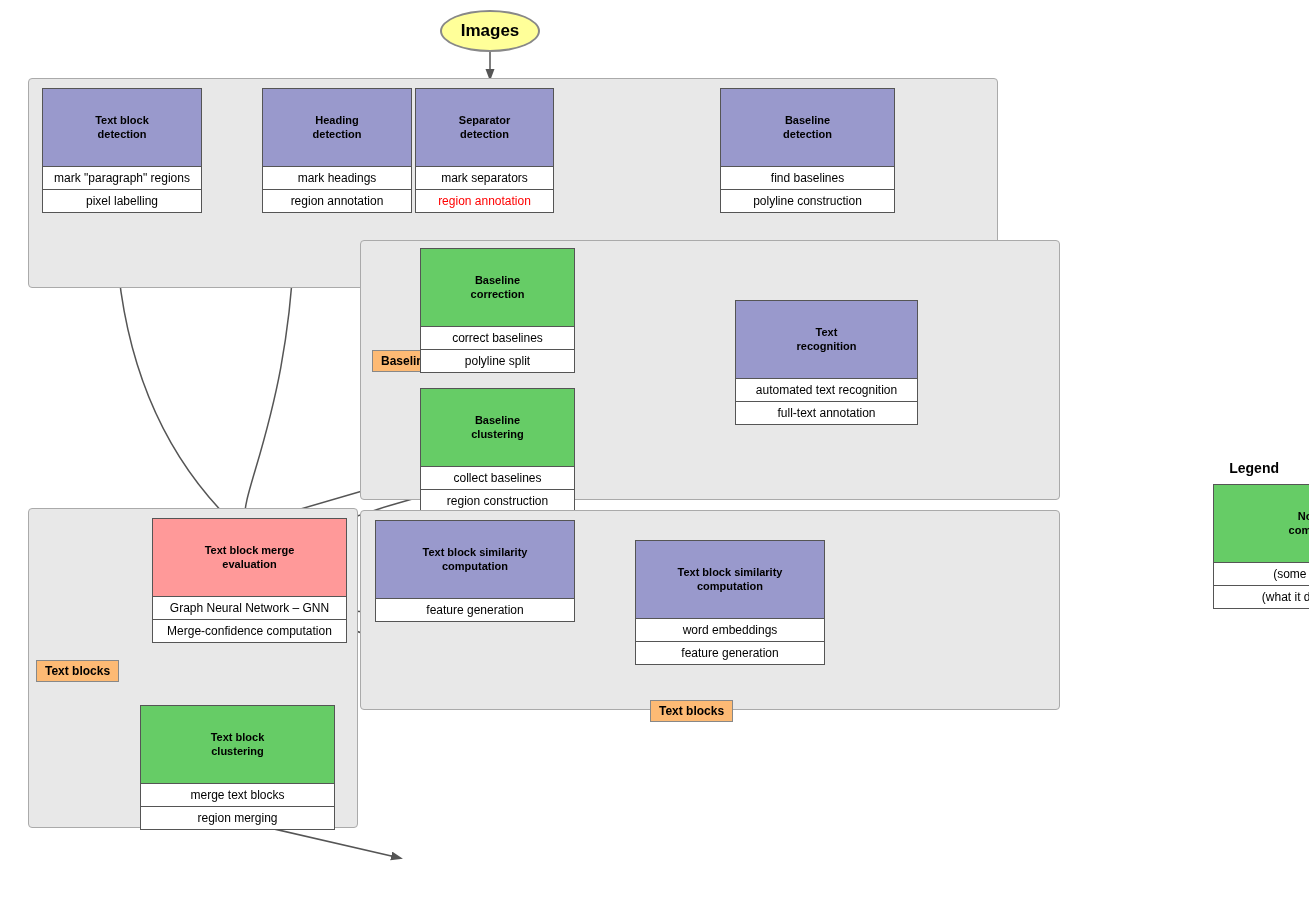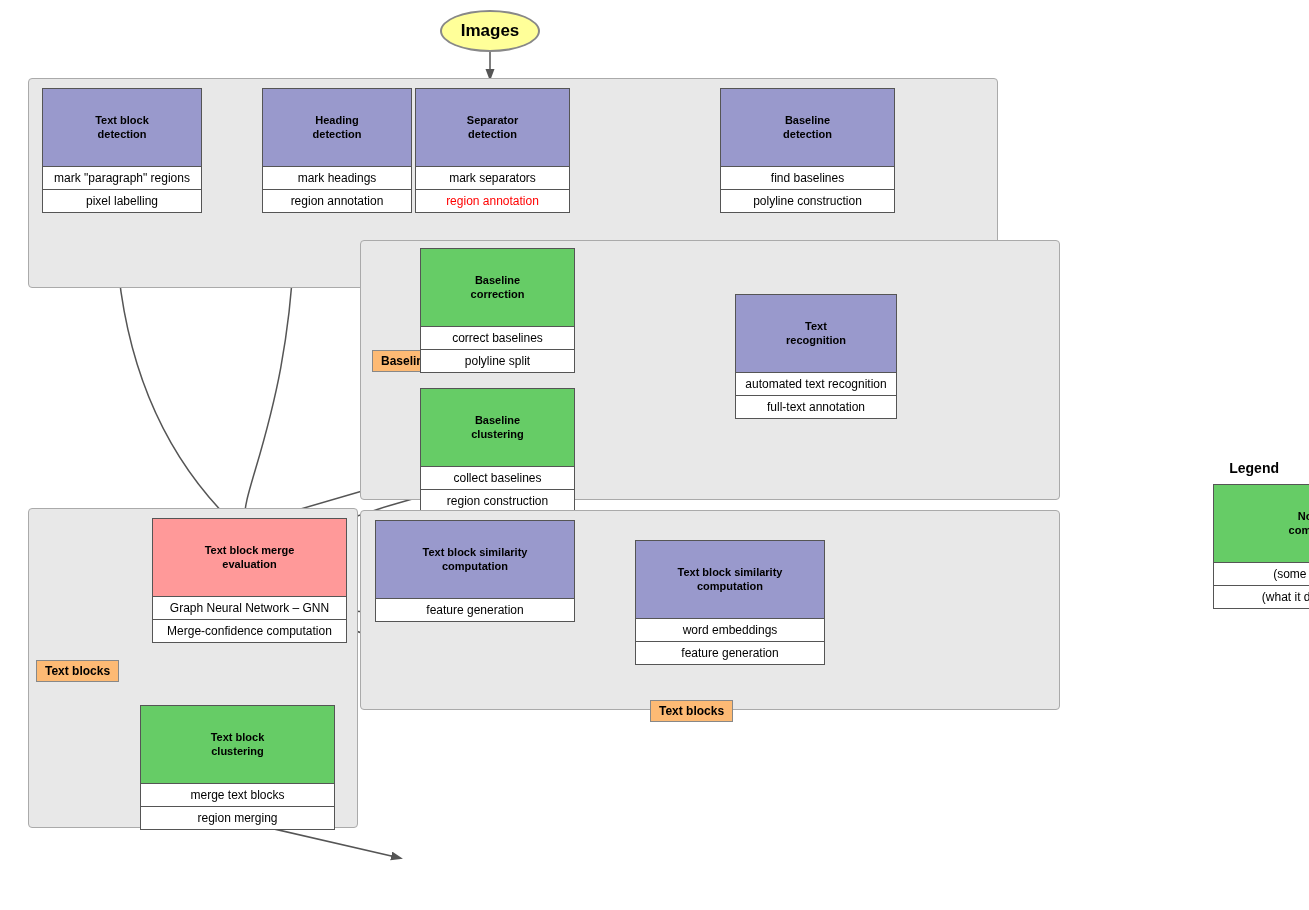--- a/index.html
+++ b/index.html
@@ -166,21 +166,21 @@
     <div class="component-row">mark "paragraph" regions</div>
     <div class="component-row">pixel labelling</div>
   </div>
 
   <div class="component ml-component" style="left:230px; top:88px; width:150px;margin-left:32px;">
     <div class="component-title">Heading<br>detection</div>
     <div class="component-row">mark headings</div>
     <div class="component-row">region annotation</div>
   </div>
 
-  <div class="component ml-component" style="left:415px; top:88px; width:155px;">
+  <div class="component ml-component" style="left:415px; top:88px; width:139px;">
     <div class="component-title">Separator<br>detection</div>
     <div class="component-row">mark separators</div>
     <div class="component-row" style="color:red;">region annotation</div>
   </div>
 
   <div class="component ml-component" style="left:720px; top:88px; width:175px;">
     <div class="component-title">Baseline<br>detection</div>
     <div class="component-row">find baselines</div>
     <div class="component-row">polyline construction</div>
   </div>
@@ -191,21 +191,21 @@
   <div class="label-badge" style="left:372px; top:350px;">
     <span>Baselines</span>
   </div>
 
   <div class="component nonml-component" style="left:420px; top:248px; width:155px;">
     <div class="component-title">Baseline<br>correction</div>
     <div class="component-row">correct baselines</div>
     <div class="component-row">polyline split</div>
   </div>
 
-  <div class="component ml-component" style="left:735px; top:294px; width:162px;">
+  <div class="component ml-component" style="left:735px; top:300px; width:183px;">
     <div class="component-title">Text<br>recognition</div>
     <div class="component-row">automated text recognition</div>
     <div class="component-row">full-text annotation</div>
   </div>
 
   <div class="component nonml-component" style="left:420px; top:388px; width:155px;">
     <div class="component-title">Baseline<br>clustering</div>
     <div class="component-row">collect baselines</div>
     <div class="component-row">region construction</div>
   </div>

